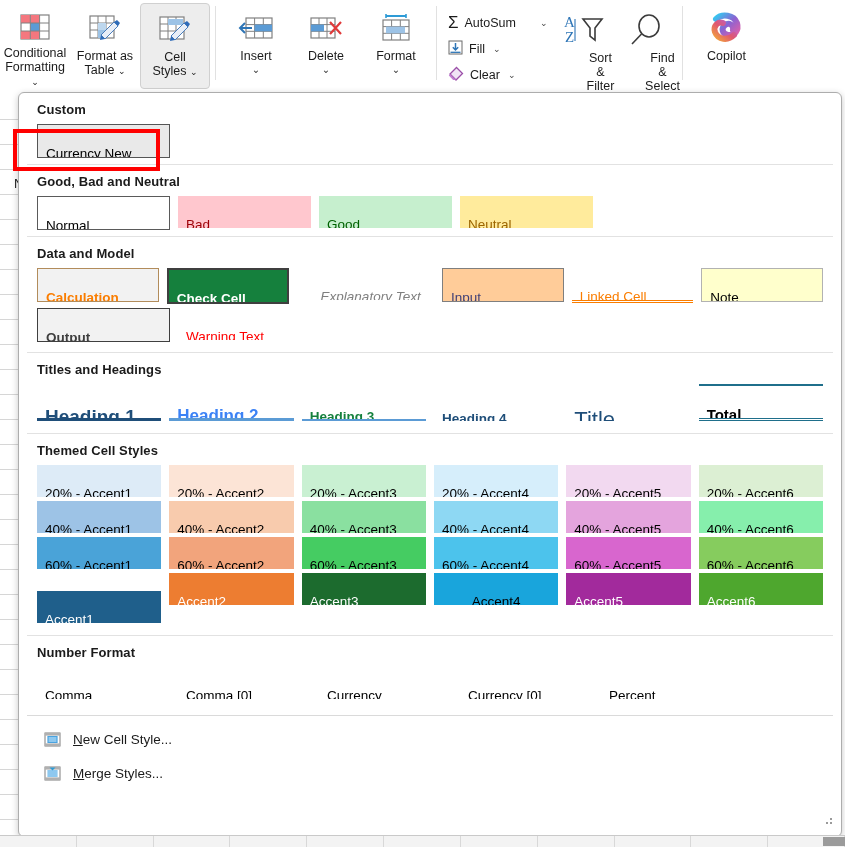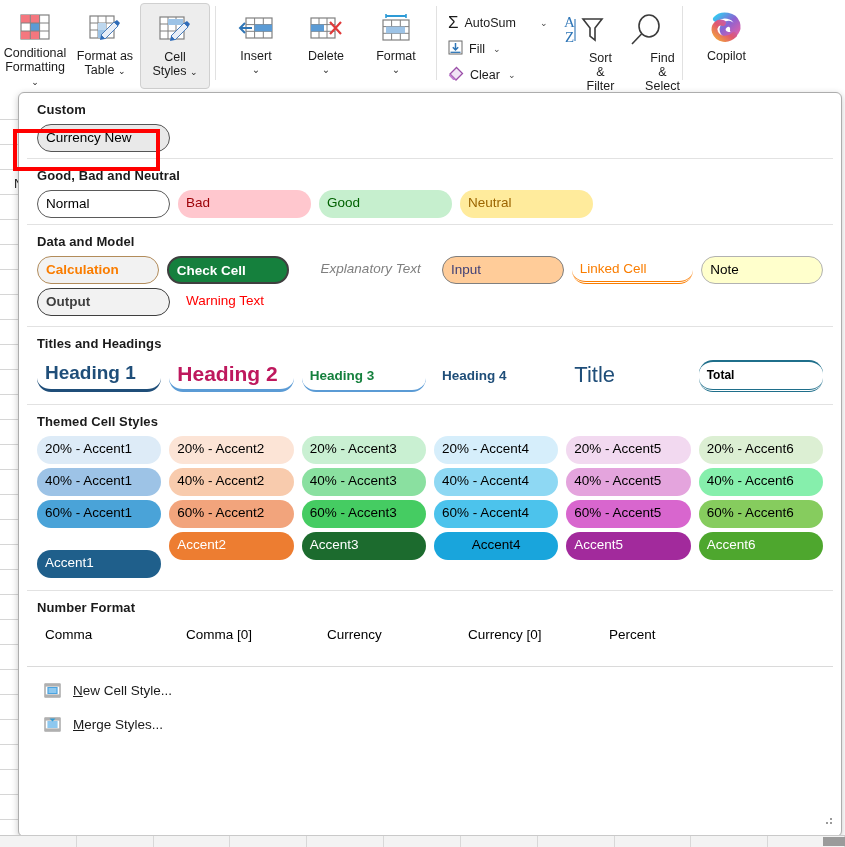--- a/index.html
+++ b/index.html
@@ -53,47 +53,47 @@
     box-shadow:0 2px 7px rgba(0,0,0,.22);
     overflow:hidden;
   }
   .grp-title { font-size:13px; font-weight:bold; color:#1b1b1b; padding:9px 0 5px 18px; letter-spacing:.1px;}
   .divider { height:1px; background:#e2e2e2; margin:4px 8px 0 8px; }
 
   .row { display:flex; padding:0 14px; gap:0; }
   .cellstyle {
     height:28px; line-height:26px;
     font-size:13.5px; color:#000;
-    padding:0 8px; margin:2px 4px;
-    overflow:hidden; white-space:nowrap; cursor:default;border-radius:14px;
+    padding:16px 8px; margin:2px 4px;
+    overflow:hidden; white-space:nowrap; cursor:default;
   }
   .w-std { width:133px; }
 
   
   .s-custom { background:#e9e9e9; border:1px solid #555; color:#000; }
   .s-normal { background:#ffffff; border:1px solid #5a5a5a; }
   .s-bad    { background:#ffc7ce; color:#9c0006; }
   .s-good   { background:#c6efce; color:#006100; }
   .s-neutral{ background:#ffeb9c; color:#9c6500; }
 
   .s-calc   { background:#f2f2f2; border:1px solid #b28c5b; color:#fa7d00; font-weight:bold; }
   .s-check  { background:#15803d; border:2px solid #3f3f3f; color:#ffffff; font-weight:bold; }
   .s-expl   { background:#ffffff; color:#7f7f7f; font-style:italic;margin-left:20px; }
   .s-input  { background:#ffcc99; border:1px solid #7f7f7f; color:#3f3f76; }
   .s-linked { background:#ffffff; color:#fa7d00; border-bottom:3px double #fa7d00; height:28px;}
   .s-note   { background:#ffffcc; border:1px solid #b2b2b2; color:#000; }
   .s-output { background:#f2f2f2; border:1px solid #3f3f3f; color:#3f3f3f; font-weight:bold; }
   .s-warn   { background:#ffffff; color:#ff0000; }
 
   .s-h1 { color:#1f4e79; font-size:19px; font-weight:bold; border-bottom:3px solid #1f4e79; height:34px; line-height:30px;}
-  .s-h2 { color:#be185d; font-size:21px; font-weight:bold; border-bottom:3px solid #5b9bd5; height:32px; line-height:28px;}
+  .s-h2 { color:#3b82f6; font-size:17px; font-weight:bold; border-bottom:3px solid #5b9bd5; height:32px; line-height:28px;}
   .s-h3 { color:#15803d; font-size:13.5px; font-weight:bold; border-bottom:2px solid #5b9bd5; height:30px; line-height:27px;}
   .s-h4 { color:#1f4e79; font-size:13.5px; font-weight:bold; height:30px; line-height:27px;}
   .s-title { color:#1f4e79; font-size:22px; font-weight:normal; height:32px; line-height:30px;}
-  .s-total { color:#000; font-size:12px; font-weight:bold; border-top:2px solid #1f6f8b; border-bottom:3px double #1f6f8b; height:32px; line-height:26px;}
+  .s-total { color:#000; font-size:15px; font-weight:bold; border-top:2px solid #1f6f8b; border-bottom:3px double #1f6f8b; height:32px; line-height:26px;}
 
   
   .s-num { background:#ffffff; color:#000; }
 
   
   .menu-item {
     display:flex; align-items:center; gap:12px;
     height:34px; padding-left:24px; font-size:13.5px; color:#1b1b1b; cursor:default;
   }
   .menu-item u { text-decoration:underline; }

